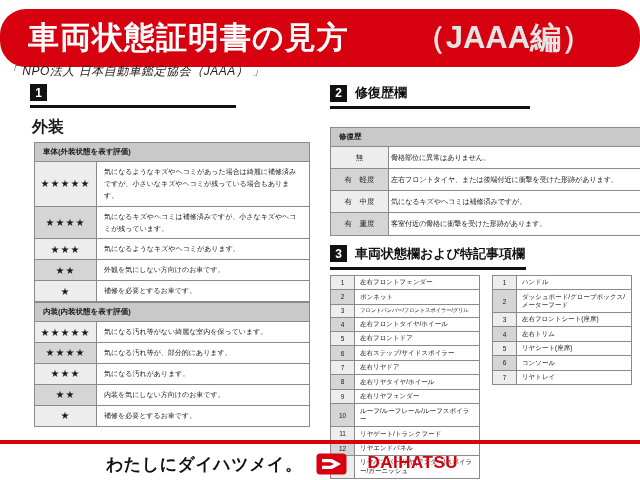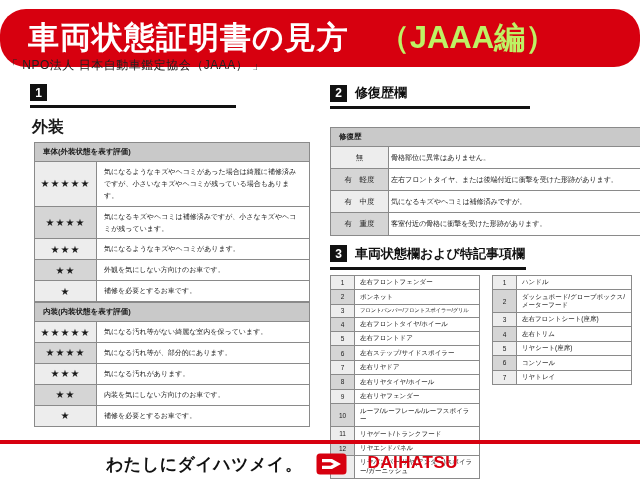--- a/index.html
+++ b/index.html
@@ -5,23 +5,23 @@
   * { margin:0; padding:0; box-sizing:border-box; }
   html,body { width:640px; height:480px; overflow:hidden; background:#fff;
     font-family:"Liberation Sans","DejaVu Sans",sans-serif; color:#1a1a1a; }
   #page { position:relative; width:640px; height:480px; }
 
   
   #top-banner { position:absolute; top:9px; left:0; width:640px; height:58px;
     background:var(--accent_red,#d7000f); display:flex; align-items:center;border-radius:26px; }
   #top-banner .main-title { color:#fff; font-weight:bold; font-size:31px;
     margin-left:28px; letter-spacing:1px; }
-  #top-banner .title-suffix { color:#bef264; font-weight:bold; font-size:31px; margin-left:30px; }
-
-  #subtitle { position:absolute; top:57px; left:6px; font-size:12px; color:#222; letter-spacing:0.5px; }
+  #top-banner .title-suffix { color:#e5e5e5; font-weight:bold; font-size:31px; margin-left:66px; }
+
+  #subtitle { position:absolute; top:63px; left:6px; font-size:12px; color:#222; letter-spacing:0.5px;font-style:italic; }
 
   
   .section-header { display:flex; align-items:center; gap:8px;
     border-bottom:3px solid #111; padding-bottom:4px; }
   .num-box { width:17px; height:17px; background:#111; color:#fff; font-weight:bold;
     font-size:12px; display:flex; align-items:center; justify-content:center; flex:0 0 17px; }
   .section-title { font-weight:bold; font-size:13px; color:#111; white-space:nowrap; }
 
   
   table.spec { border-collapse:collapse; background:#fff; border:1.5px solid #6e6e6e; }

